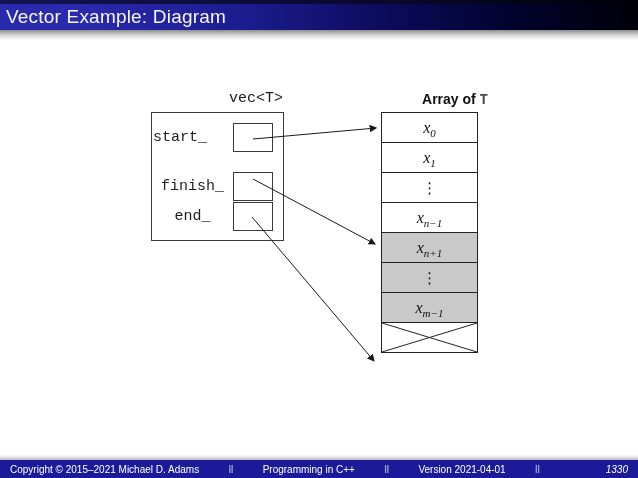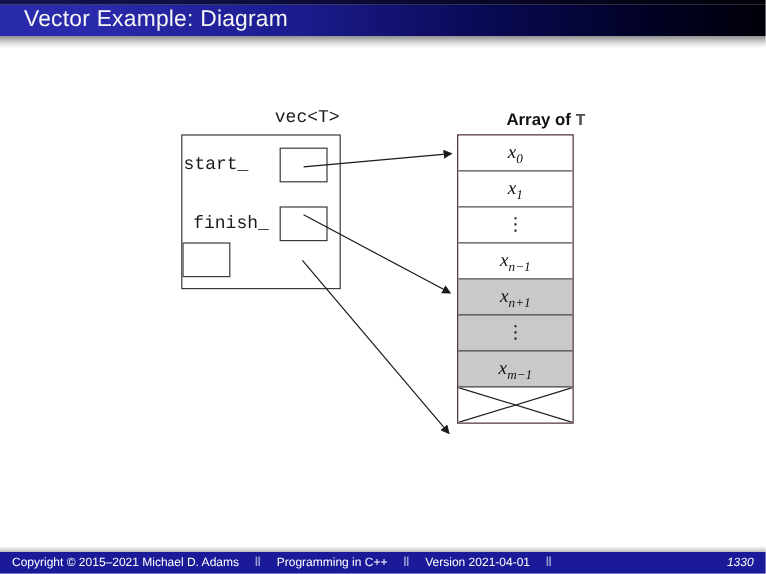--- a/index.html
+++ b/index.html
@@ -5,21 +5,21 @@
   html,body { margin:0; padding:0; }
   body {
     width:638px; height:478px; position:relative; overflow:hidden;
     background:#ffffff; font-family:"Liberation Sans",sans-serif;
   }
 
   
   .header { position:absolute; top:0; left:0; width:638px; height:40px; }
   .header-topstrip { height:4px;
     background:linear-gradient(90deg,#131350 0%,#0b0b38 45%,#000008 100%); }
-  .header-bar { height:26px; display:flex; align-items:center; padding-left:20px;
+  .header-bar { height:26px; display:flex; align-items:center; padding-left:6px;
     background:linear-gradient(90deg,#2a2aac 0%,#2a2aac 12%,#1c1c90 38%,#0a0a58 62%,#010124 85%,#000009 100%); }
   .slide-title { color:#f5f5f5; font-size:19px; letter-spacing:.2px;
     font-family:"Liberation Sans",sans-serif; }
   .header-shadow { height:10px;
     background:linear-gradient(180deg,#8f8f8f 0%,#d8d8d8 55%,#ffffff 100%); }
 
   
   .mono { font-family:"Liberation Mono",monospace; }
   .diagram-label { position:absolute; top:90px; text-align:right; color:#1c1c1c;
     font-size:15px; }
@@ -32,42 +32,42 @@
     border:1px solid #3a3a3a; background:#fff; }
   .ptr-row { position:absolute; left:0; width:100%; height:29px;
     display:flex; align-items:center; }
   .ptr-row.r0 { top:10px;gap:25px; } .ptr-row.r1 { top:59px; } .ptr-row.r2 { top:89px; }
   .ptr-label { flex:1; text-align:center; font-family:"Liberation Mono",monospace;
     font-size:15px; color:#1c1c1c; }
   .ptr-cell { width:40px; height:29px; border:1px solid #3a3a3a; margin-right:10px;
     background:#fff; box-sizing:border-box; }
 
   .array { position:absolute; left:381px; top:112px; width:95px;
-    border:1px solid #222; background:#f9a8d4; }
+    border:1px solid #222; background:#a16207; }
   .cell { height:29px; border-bottom:1px solid #222; background:#fff;
     display:flex; align-items:center; justify-content:center; }
   .cell.last { border-bottom:none; }
   .cell.shaded { background:#c9c9c9; }
   .mathx { font-family:"Liberation Serif",serif; font-style:italic; font-size:16px;
     color:#101010; }
   .mathx sub { font-size:11px; line-height:0; font-style:italic; }
   .dots { font-family:"Liberation Serif",serif; font-size:15px; color:#101010; }
   .crossed { position:relative; padding:0; }
   .crossed svg { display:block; width:100%; height:100%; }
 
   .overlay { position:absolute; top:0; left:0; width:638px; height:478px;
     pointer-events:none; }
 
   
   .footer-shadow { position:absolute; left:0; bottom:18px; width:638px; height:5px;
     background:linear-gradient(0deg,#bdbdbd,#ffffff); }
   .footer { position:absolute; left:0; bottom:0; width:638px; height:18px;
     background:#1b1b9a; color:#ffffff; display:flex; align-items:center;
     padding:0 10px; box-sizing:border-box; font-size:10px;
-    font-family:"Liberation Sans",sans-serif; }
+    font-family:"Liberation Sans",sans-serif;gap:16px; }
   .sep { color:#9a9ad0; margin:0 13px; font-weight:bold; font-size:11px; }
   .page-number { margin-left:auto;font-style:italic; }
 </style>
 </head>
 <body>
 
 <div class="header">
   <div class="header-topstrip"></div>
   <div class="header-bar">
     <span class="slide-title">Vector Example: Diagram</span>
@@ -82,20 +82,21 @@
 <div class="vec-box">
   <div class="ptr-row r0">
     <span class="ptr-label">start_</span>
     <span class="ptr-cell"></span>
   </div>
   <div class="ptr-row r1">
     <span class="ptr-label">finish_</span>
     <span class="ptr-cell"></span>
   </div>
   <div class="ptr-row r2">
+    <span class="ptr-label">end_</span>
     <span class="ptr-cell"></span>
   </div>
 </div>
 
 <div class="array">
   <div class="cell">
     <span class="mathx"><span>x</span><sub>0</sub></span>
   </div>
   <div class="cell">
     <span class="mathx"><span>x</span><sub>1</sub></span>

